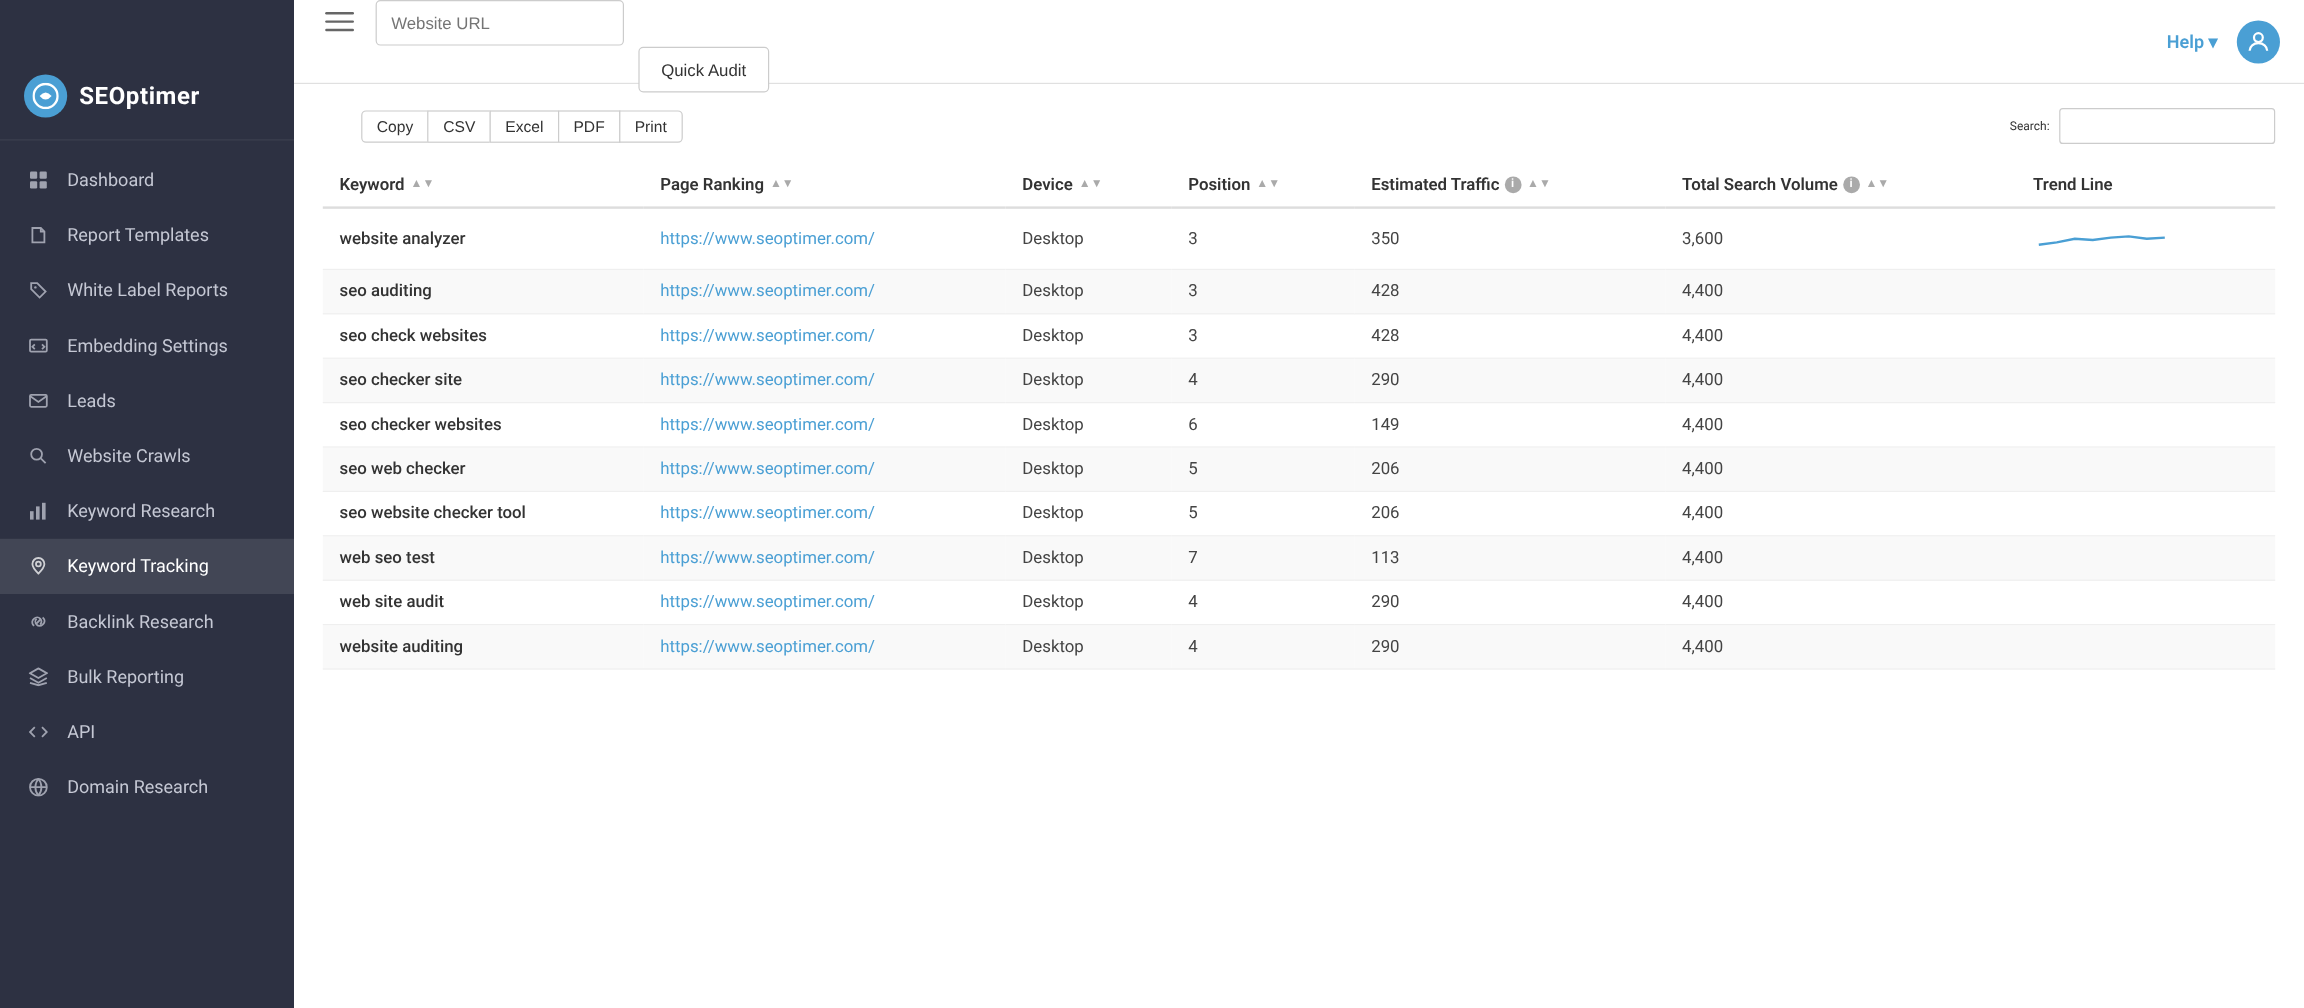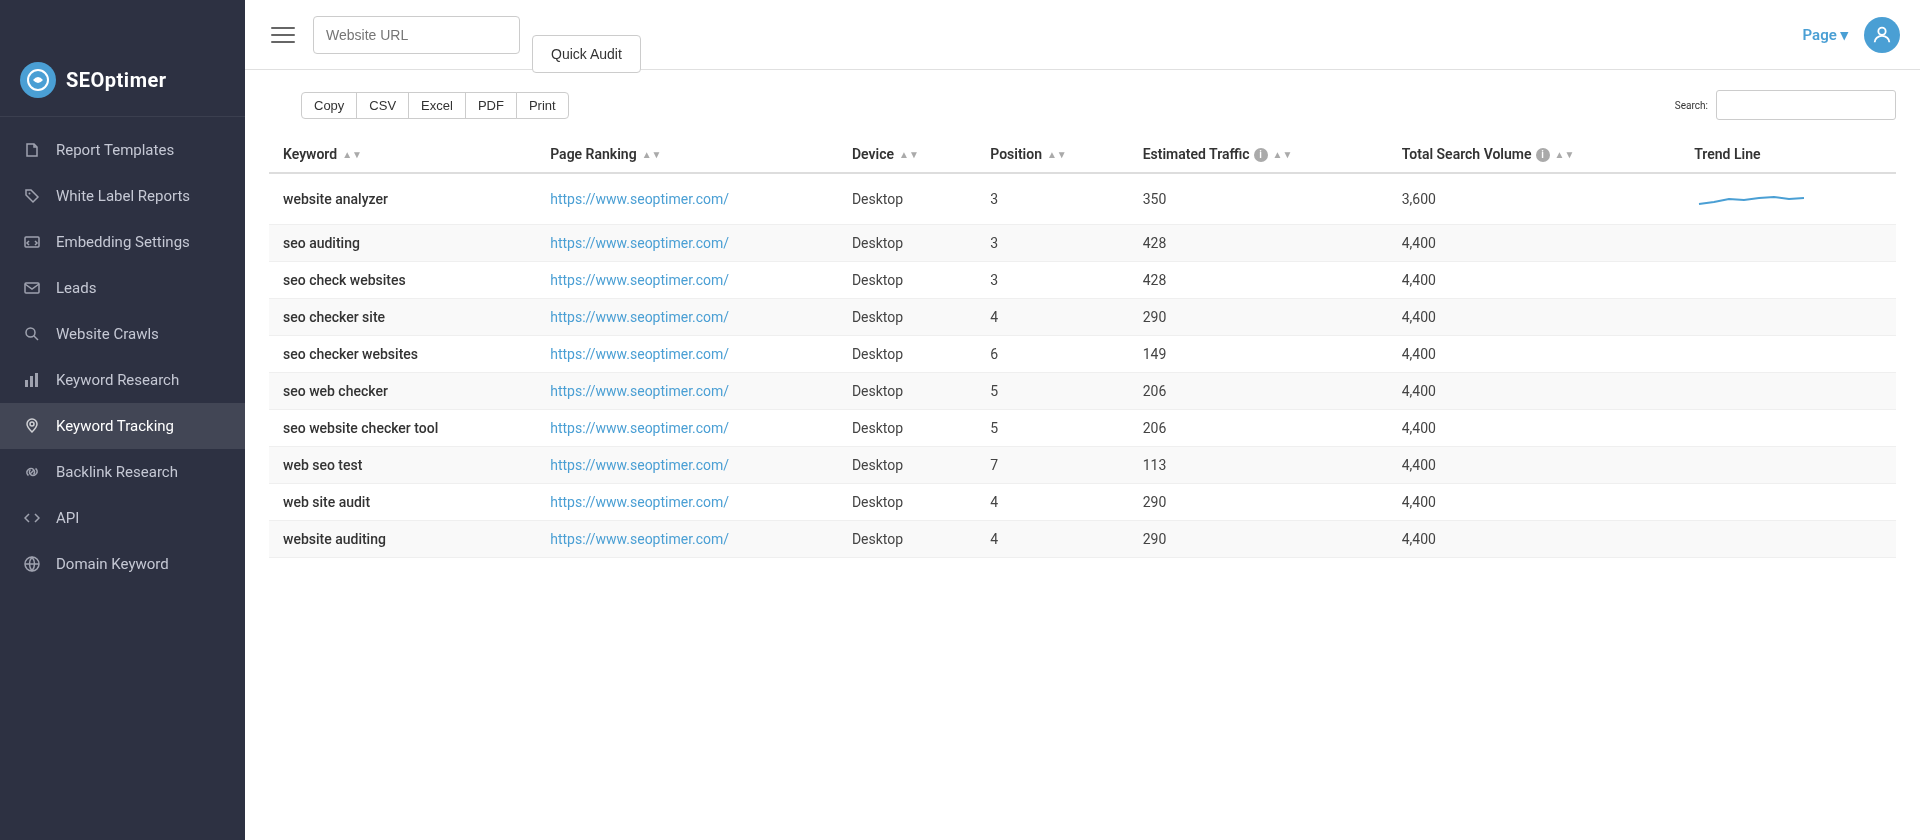--- a/index.html
+++ b/index.html
@@ -50,21 +50,21 @@
       flex-shrink: 0;
     }
     .nav-item .nav-label { flex: 1; }
 
     
     #topbar {
       position: absolute; left: 245px; top: 0; right: 0;
       height: 70px;
       background: #fff;
       border-bottom: 1px solid #e0e0e0;
-      display: flex; align-items: center;
+      display: flex; 
       padding: 0 20px;
       gap: 12px;
       z-index: 10;
     }
     #menu-toggle {
       width: 36px; height: 36px;
       display: flex; flex-direction: column; justify-content: center; gap: 5px;
       cursor: pointer; padding: 6px;
     }
     #menu-toggle span { display: block; height: 2px; background: #666; border-radius: 2px; }
@@ -204,20 +204,31 @@
     <div class="logo-icon">
       <svg width="22" height="22" viewBox="0 0 22 22" fill="none">
         <circle cx="11" cy="11" r="10" stroke="#fff" stroke-width="2" fill="none"></circle>
         <path d="M6 11 Q11 5 16 11 Q11 17 6 11Z" fill="#fff"></path>
       </svg>
     </div>
     <span class="logo-text">SEOptimer</span>
   </div>
   <div id="sidebar-nav">
 
+  <div class="nav-item">
+    <span class="nav-icon">
+          <svg width="16" height="16" viewBox="0 0 16 16" fill="currentColor">
+            <rect x="1" y="1" width="6" height="6" rx="1"></rect>
+            <rect x="9" y="1" width="6" height="6" rx="1"></rect>
+            <rect x="1" y="9" width="6" height="6" rx="1"></rect>
+            <rect x="9" y="9" width="6" height="6" rx="1"></rect>
+          </svg>
+        </span>
+    <span class="nav-label">Dashboard</span>
+  </div>
       <div class="nav-item">
     <span class="nav-icon">
           <svg width="16" height="16" viewBox="0 0 16 16" fill="none" stroke="currentColor" stroke-width="1.5">
             <path d="M3 2h7l3 3v9H3V2z"></path>
             <path d="M10 2v3h3"></path>
           </svg>
         </span>
     <span class="nav-label">Report Templates</span>
   </div>
       <div class="nav-item">
@@ -281,49 +292,59 @@
             <path d="M6 10l4-4"></path>
             <path d="M4.5 11.5a3.5 3.5 0 01-1-5l1-1a3.5 3.5 0 015 5"></path>
             <path d="M11.5 4.5a3.5 3.5 0 011 5l-1 1a3.5 3.5 0 01-5-5"></path>
           </svg>
         </span>
     <span class="nav-label">Backlink Research</span>
   </div>
       <div class="nav-item">
     <span class="nav-icon">
           <svg width="16" height="16" viewBox="0 0 16 16" fill="none" stroke="currentColor" stroke-width="1.5">
+            <path d="M8 1L1 5l7 4 7-4z"></path>
+            <path d="M1 9l7 4 7-4"></path>
+            <path d="M1 13l7 2 7-2"></path>
+          </svg>
+        </span>
+    <span class="nav-label">Bulk Reporting</span>
+  </div>
+      <div class="nav-item">
+    <span class="nav-icon">
+          <svg width="16" height="16" viewBox="0 0 16 16" fill="none" stroke="currentColor" stroke-width="1.5">
             <path d="M5 4L1 8l4 4"></path>
             <path d="M11 4l4 4-4 4"></path>
           </svg>
         </span>
     <span class="nav-label">API</span>
   </div>
       <div class="nav-item">
     <span class="nav-icon">
           <svg width="16" height="16" viewBox="0 0 16 16" fill="none" stroke="currentColor" stroke-width="1.5">
             <circle cx="8" cy="8" r="7"></circle>
             <path d="M8 1a11 11 0 010 14M8 1a11 11 0 000 14"></path>
             <line x1="1" y1="8" x2="15" y2="8"></line>
           </svg>
         </span>
-    <span class="nav-label">Domain Keyword</span>
+    <span class="nav-label">Domain Research</span>
   </div>
     </div>
 </nav>
 
 <header id="topbar">
   <div id="menu-toggle">
     <span></span>
       <span></span>
       <span></span>
   </div>
   <input id="url-input" type="text" placeholder="Website URL" style="">
   <button id="quick-audit-btn">Quick Audit</button>
   <div id="topbar-right">
-    <div id="help-btn">Page ▾</div>
+    <div id="help-btn">Help ▾</div>
     <div id="user-avatar">
       <svg width="22" height="22" viewBox="0 0 24 24" fill="none" stroke="#fff" stroke-width="2">
         <circle cx="12" cy="8" r="4"></circle>
         <path d="M4 20c0-4 3.6-7 8-7s8 3 8 7"></path>
       </svg>
     </div>
   </div>
 </header>
 
 <main id="main">

